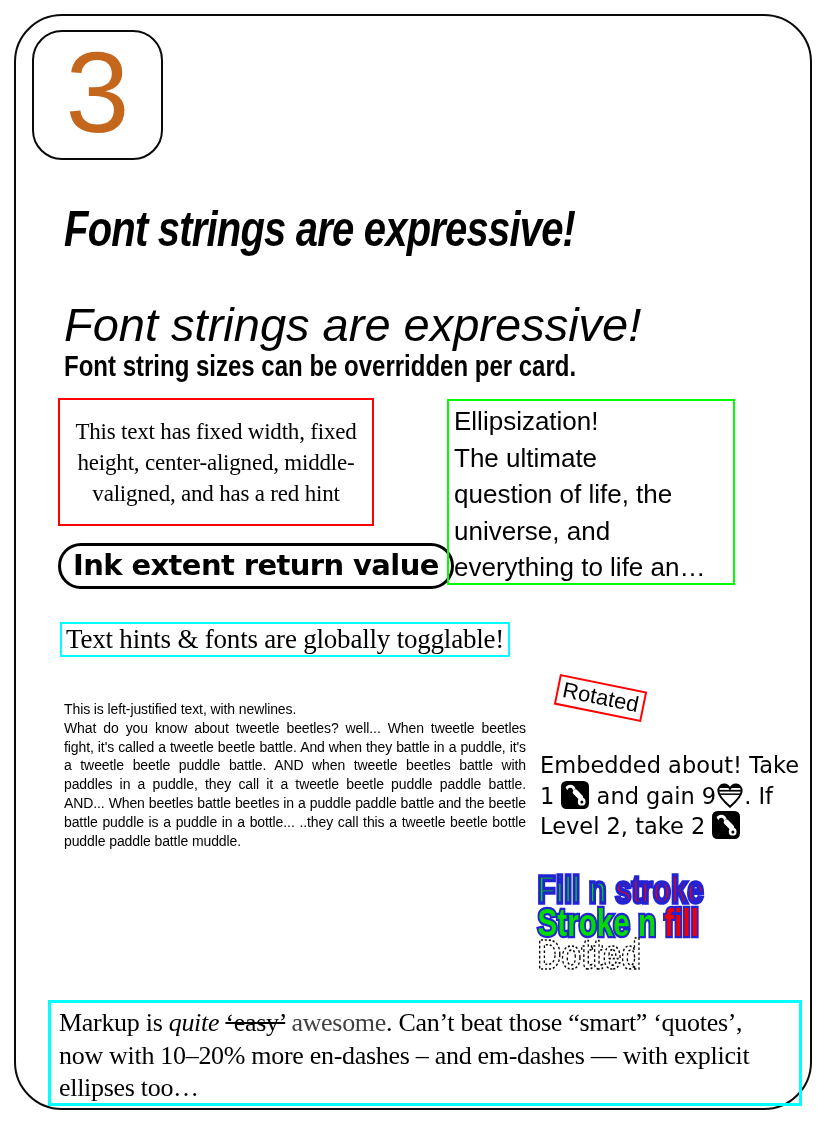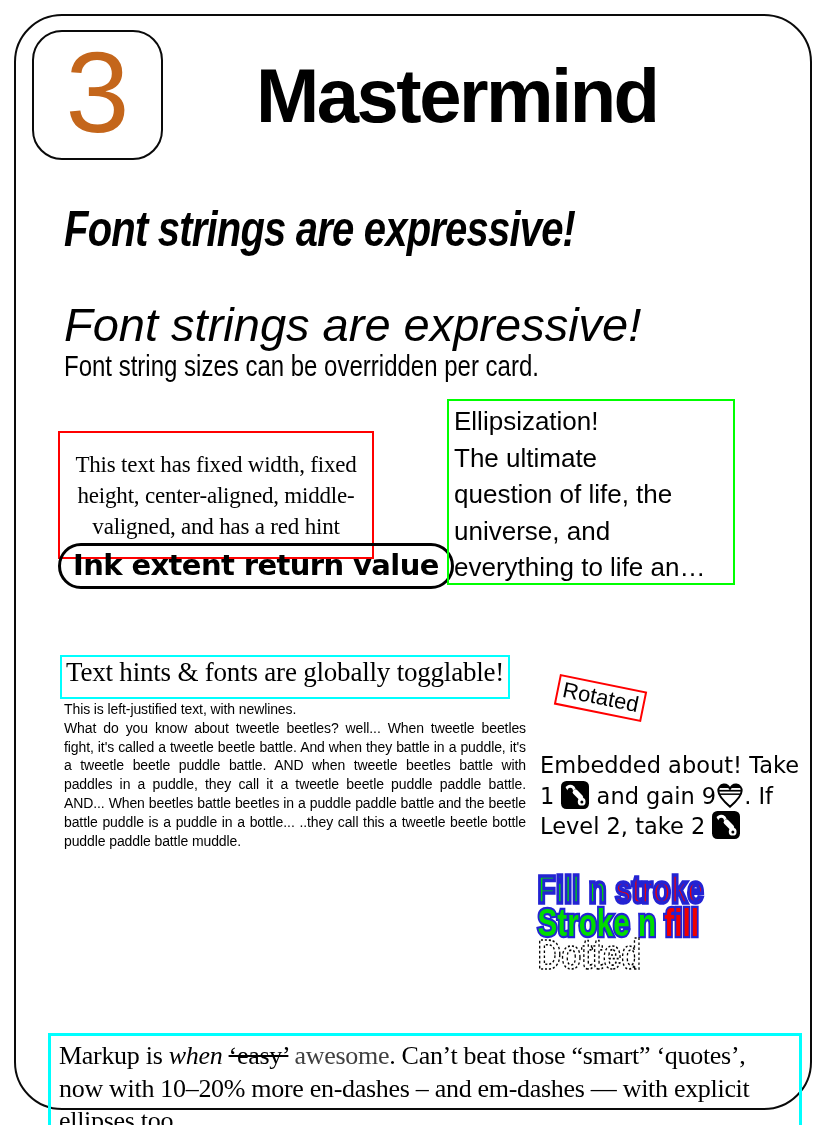--- a/index.html
+++ b/index.html
@@ -9,34 +9,34 @@
 
   #card-border{left:14px;top:14px;width:794px;height:1092px;border:2.5px solid #0a0a0a;border-radius:48px;}
   #number-badge{left:32px;top:30px;width:127px;height:126px;border:2.5px solid #0a0a0a;border-radius:30px;
                 display:flex;align-items:center;justify-content:center;}
   #number-badge .num{font-size:115px;line-height:1;color:#C4661B;margin-top:-6px;}
   #card-title{left:256px;top:52px;font-size:76px;font-weight:bold;letter-spacing:-2.5px;white-space:nowrap;}
 
   .condensed{display:inline-block;transform:scaleX(0.80);transform-origin:0 0;white-space:nowrap;}
   #h-impact{left:64px;top:200px;font-size:50px;font-weight:bold;font-style:italic;letter-spacing:-1px;}
   #h-sans{left:64px;top:297px;font-size:47px;font-style:italic;white-space:nowrap;}
-  #h-size{left:64px;top:349px;font-size:30px;font-weight:normal;}
+  #h-size{left:64px;top:349px;font-size:30px;font-weight:bold;}
 
-  .serif{font-family:"Liberation Serif",serif;margin-top:33px;}
+  .serif{font-family:"Liberation Serif",serif;}
   #red-hint-box{left:58px;top:398px;width:304px;height:120px;border:2.5px solid #FF0000;
     display:flex;align-items:center;justify-content:center;text-align:center;
     font-size:23px;line-height:31px;padding:2px 4px;letter-spacing:-0.2px;}
   #ellipsize-box{left:447px;top:399px;width:274px;height:178px;border:2.5px solid #00FF00;
     font-size:26px;line-height:36.5px;padding:2px 5px;white-space:pre-line;overflow:hidden;}
   #ink-extent-box{left:58px;top:543px;border:3.5px solid #000;border-radius:26px;
     font-family:"DejaVu Sans","Liberation Sans",sans-serif;font-weight:bold;font-size:29px;
     letter-spacing:-0.6px;padding:2px 12px 4px;white-space:nowrap;}
 
   #hint-toggle{left:60px;top:622px;border:2.5px solid #00FFFF;font-size:27px;letter-spacing:-0.2px;
-    padding:0px 4px 9px;white-space:nowrap;}
+    padding:0px 4px 0;white-space:nowrap;}
   #no-hint{left:565px;top:626px;font-size:28px;white-space:nowrap;}
   #rotated-box{left:560px;top:674px;border:2.5px solid #FF0000;padding:0 4px 1px;font-size:22px;
     transform:rotate(11.5deg);transform-origin:left top;white-space:nowrap;}
 
   #tweetle{left:64px;top:700px;width:462px;font-size:14px;line-height:18.8px;
     text-align:justify;white-space:pre-line;letter-spacing:-0.1px;}
 
   #embedded{left:540px;top:750px;font-family:"DejaVu Sans","Liberation Sans",sans-serif;
     font-size:22.5px;line-height:30.5px;white-space:nowrap;}
   #embedded svg.inline-icon{vertical-align:-5px;}
@@ -58,21 +58,20 @@
 <body>
 
 <div id="card">
 
   <div id="card-border" class="abs"></div>
 
   <div id="number-badge" class="abs">
     <span class="num">3</span>
   </div>
 
-  <div id="card-title" class="abs">Mastermind</div>
 
   <div id="h-impact" class="abs">
     <span class="condensed">Font strings are expressive!</span>
   </div>
   <div id="h-sans" class="abs">Font strings are expressive!</div>
   <div id="h-size" class="abs">
     <span class="condensed">Font string sizes can be overridden per card.</span>
   </div>
 
   <div id="red-hint-box" class="abs serif">
@@ -135,16 +134,16 @@
 
   <svg id="stroke-demo-svg" class="abs" width="260" height="104" viewBox="0 0 260 104">
     <g transform="scale(0.78 1)">
       <text x="2" y="31" class="sd sd1"><tspan fill="#00DC00">Fill n </tspan><tspan fill="#F00000">stroke</tspan></text>
       <text x="2" y="64" class="sd sd2"><tspan fill="#00DC00">Stroke n </tspan><tspan fill="#F00000">fill</tspan></text>
       <text x="2" y="97" class="sd sd3">Dotted</text>
     </g>
   </svg>
 
   <div id="markup-box" class="abs serif">
-    <span class="b">Markup</span><span> is </span><span class="i">when</span><span> </span><span class="s">‘easy’</span><span> </span><span class="r">awesome</span><span>. Can’t beat those “smart” ‘quotes’, now with 10–20% more en-dashes – and em-dashes — with explicit ellipses too…</span>
+    <span class="b">Markup</span><span> is </span><span class="i">quite</span><span> </span><span class="s">‘easy’</span><span> </span><span class="r">awesome</span><span>. Can’t beat those “smart” ‘quotes’, now with 10–20% more en-dashes – and em-dashes — with explicit ellipses too…</span>
   </div>
 
 </div>
 
 </body></html>

